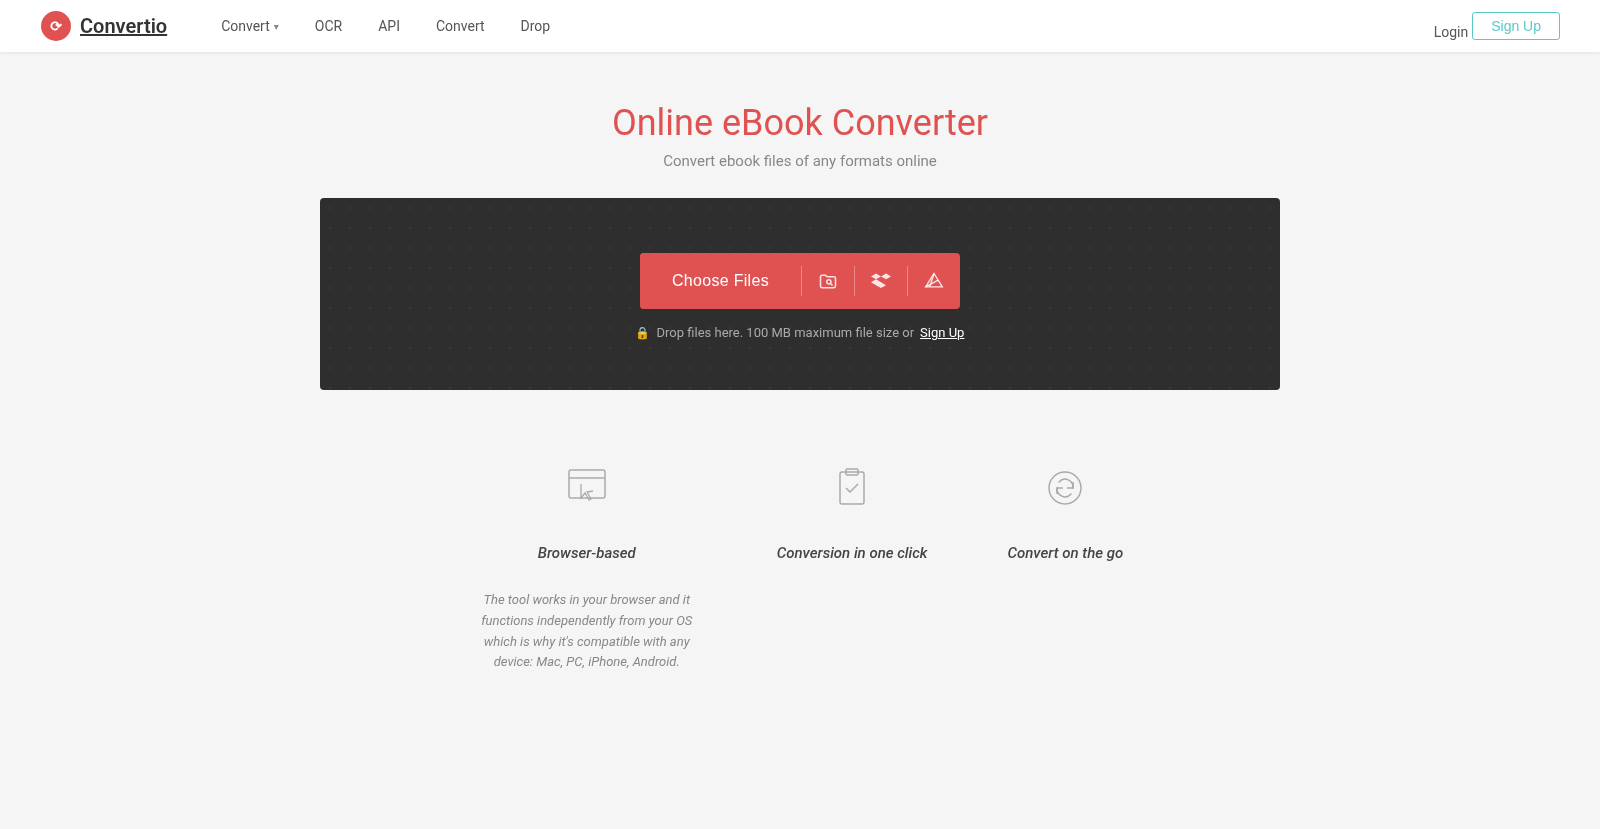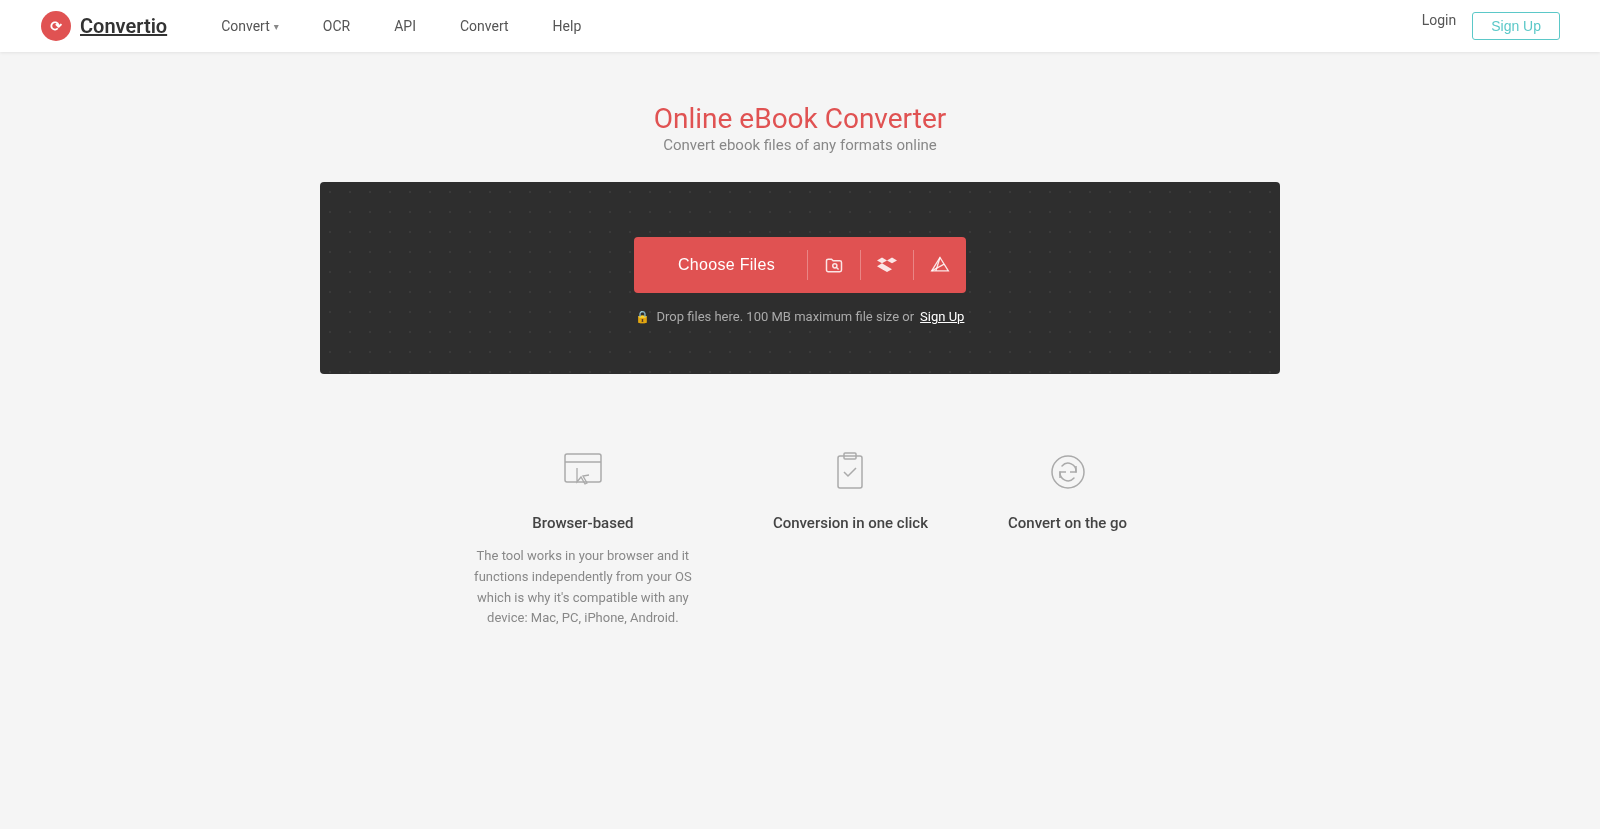--- a/index.html
+++ b/index.html
@@ -34,42 +34,42 @@
     }
     .logo-text {
       font-size: 20px;
       font-weight: 600;
       color: #333;
       text-decoration: underline;
     }
     .nav {
       display: flex;
       align-items: flex-start;
-      gap: 16px;
+      gap: 8px;
       flex: 1;
     }
     .nav-item {
       padding: 6px 14px;
       font-size: 14px;
       color: #555;
       cursor: pointer;
       border-radius: 3px;
       display: flex;
       align-items: center;
       gap: 4px;
       text-decoration: none;
     }
     .nav-chevron {
       font-size: 10px;
       color: #888;
     }
     .header-actions {
       display: flex;
-      align-items: flex-start;
-      gap: 16px;
+      align-items: flex-end;
+      gap: 4px;
     }
     .login-link {
       font-size: 14px;
       color: #555;
       cursor: pointer;
       text-decoration: none;
     }
     .signup-btn {
       border: 1.5px solid #5bc8c8;
       color: #5bc8c8;
@@ -83,24 +83,24 @@
     
     .main {
       padding: 50px 0 60px;
       display: flex;
       flex-direction: column;
       align-items: center;
     }
 
     
     .page-title {
-      font-size: 28px;
+      font-size: 36px;
       font-weight: 400;
       color: #e05252;
-      margin-bottom: 1px;
+      margin-bottom: 8px;
       text-align: center;
     }
     .page-subtitle {
       font-size: 15px;
       color: #888;
       margin-bottom: 28px;
       text-align: center;
     }
 
     
@@ -121,21 +121,20 @@
       align-items: center;
       gap: 16px;
     }
     .choose-files-row {
       display: flex;
       align-items: center;
       background: #e05252;
       border-radius: 4px;
       overflow: hidden;
       height: 56px;
-      padding-left: 12px;
     }
     .choose-files-btn {
       background: #e05252;
       color: #fff;
       border: none;
       font-size: 16px;
       padding: 0 32px;
       height: 56px;
       cursor: pointer;
       font-weight: 500;
@@ -182,23 +181,24 @@
       gap: 80px;
       padding: 70px 40px 40px;
       max-width: 1100px;
       margin: 0 auto;
       width: 100%;
     }
     .feature-item {
       display: flex;
       flex-direction: column;
       align-items: center;
-      gap: 14px;
+      gap: 28px;
       max-width: 220px;
       text-align: center;
+      font-style: italic;
     }
     .feature-icon-wrap {
       width: 56px;
       height: 56px;
       display: flex;
       align-items: center;
       justify-content: center;
     }
     .feature-icon-wrap svg {
       stroke: #aaa;
@@ -252,21 +252,21 @@
     <a class="nav-item">
       <span>OCR</span>
     </a>
     <a class="nav-item">
       <span>API</span>
     </a>
     <a class="nav-item">
       <span>Convert</span>
     </a>
     <a class="nav-item">
-      <span>Help</span>
+      <span>Drop</span>
     </a>
   </nav>
   <div class="header-actions">
     <a class="login-link">Login</a>
     <button class="signup-btn">Sign Up</button>
   </div>
 </header>
 
 <main class="main">
 

